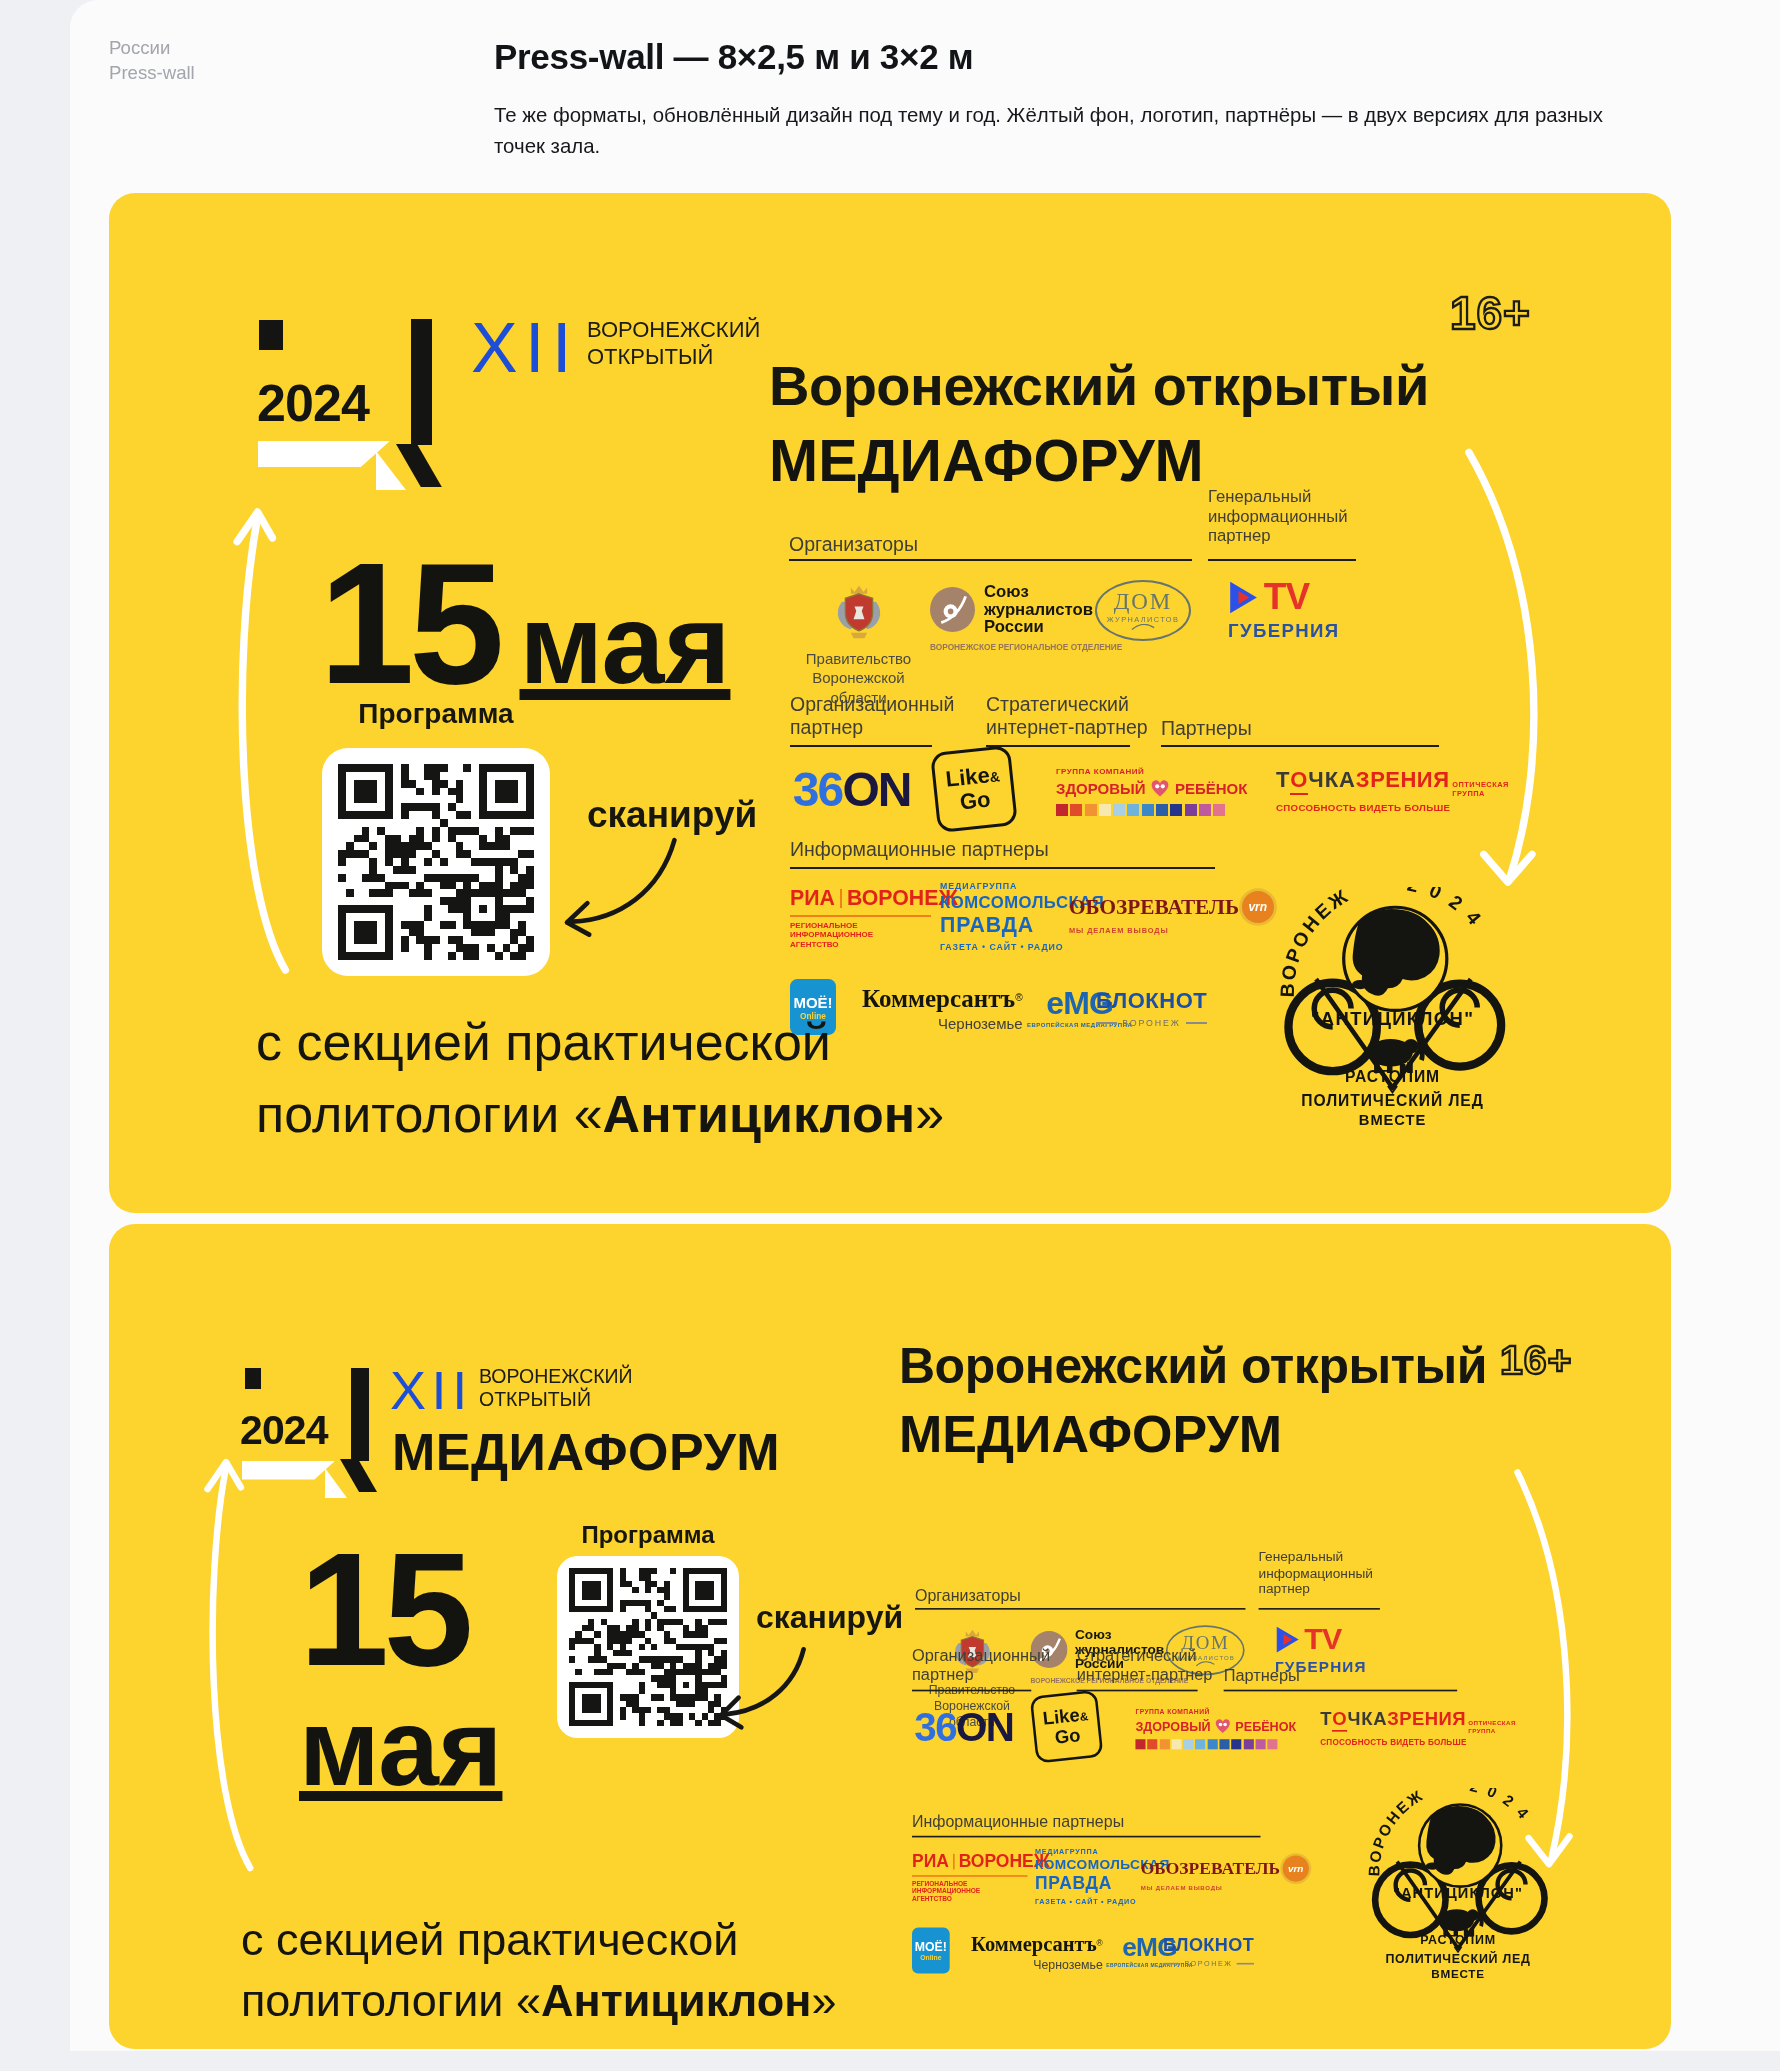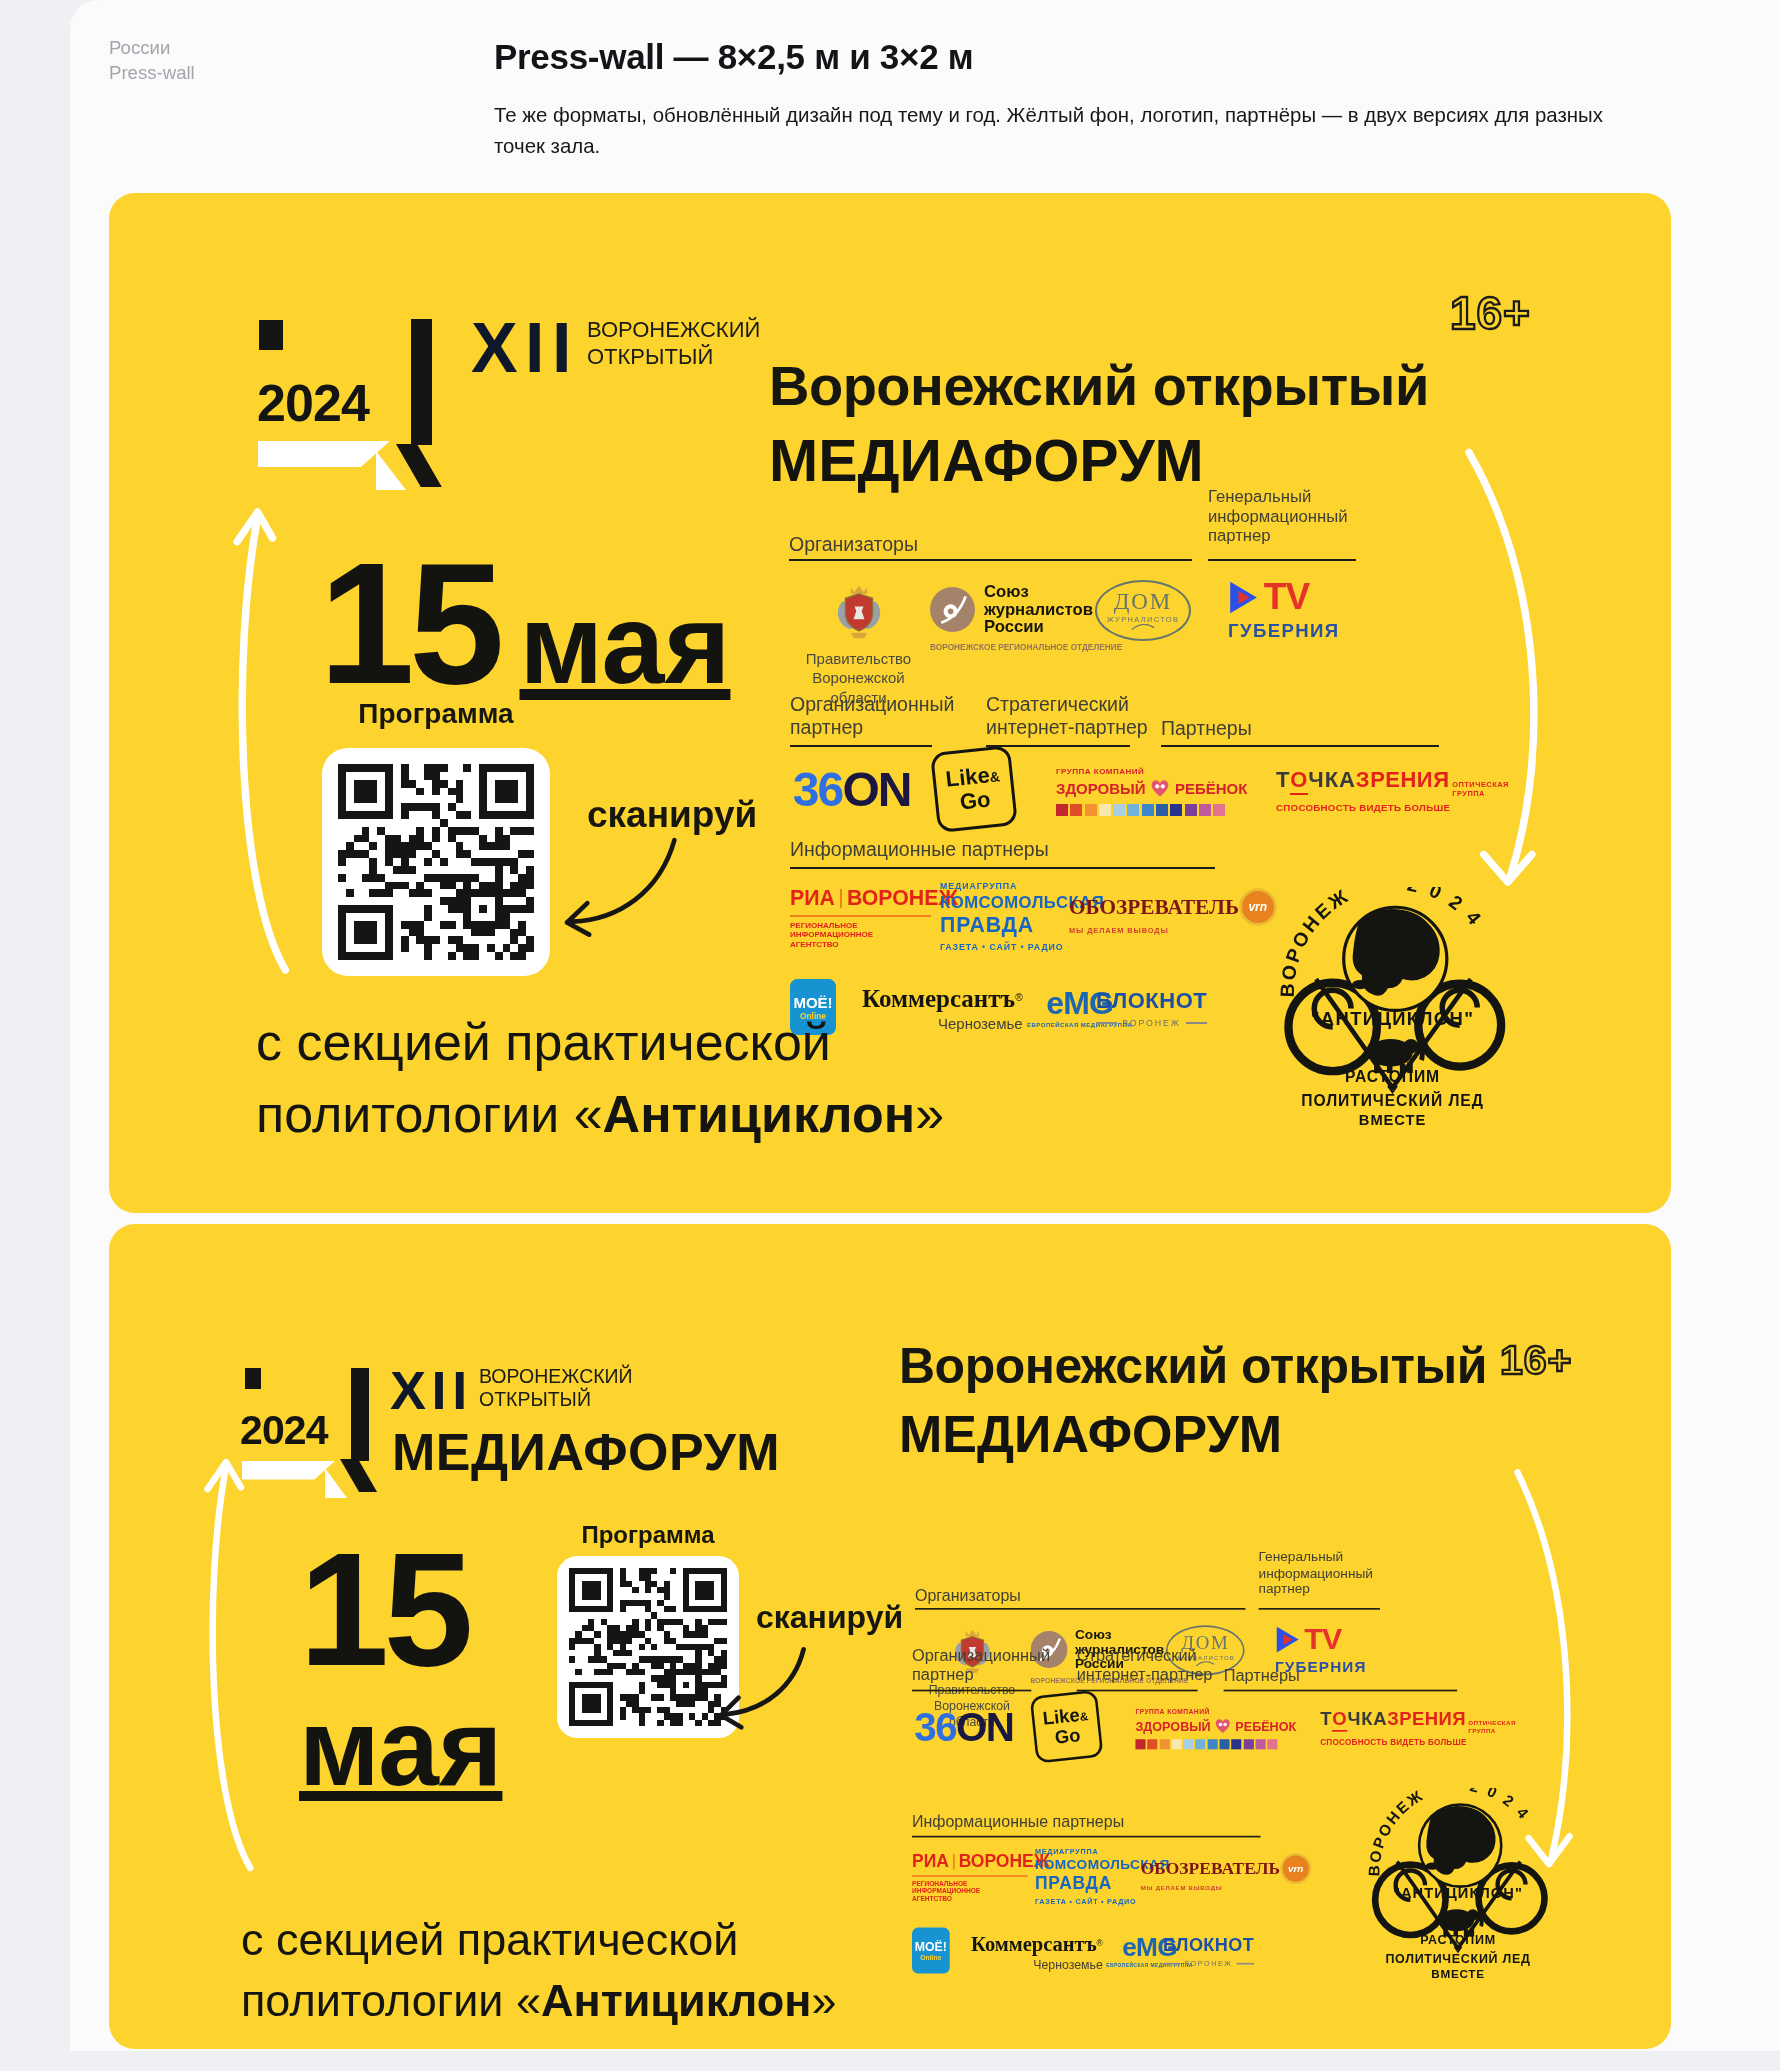--- a/index.html
+++ b/index.html
@@ -15,21 +15,21 @@
   .lab { position:absolute; color:#403F35; font-size:19.5px; line-height:23px; font-weight:400; }
   .rule { position:absolute; height:1.9px; background:#1D1C18; }
   .age { position:absolute; font-weight:700; color:#FDD32E; -webkit-text-stroke:2.3px #1c1c18; letter-spacing:0.9px; }
   
   .lg-sq { position:absolute; background:#141412; }
   .lg-year { position:absolute; font-weight:700; letter-spacing:-0.9px; color:#141412; }
   .lg-wbar { position:absolute; background:#fff; clip-path:polygon(0 0,100% 0,78% 100%,0 100%); }
   .lg-wtri { position:absolute; background:#fff; clip-path:polygon(0 0,100% 100%,0 100%); }
   .lg-qbar { position:absolute; background:#141412; }
   .lg-qfoot { position:absolute; background:#141412; transform:skewX(30deg); transform-origin:top left; }
-  .lg-roman { position:absolute; font-weight:700; color:#0f172a; }
+  .lg-roman { position:absolute; font-weight:400; color:#1d4ed8; }
   .lg-sup { position:absolute; font-weight:500; color:#1b1b17; }
   .lg-word { position:absolute; font-weight:700; color:#141412; letter-spacing:0.5px; }
   .hl1 { font-weight:700; letter-spacing:-0.5px; color:#171712; }
   .hl2 { font-weight:700; color:#131310; }
   .daterow { position:absolute; display:flex; align-items:baseline; gap:20.4px; color:#131310; }
   .d15 { font-weight:700; letter-spacing:-5.6px;margin-top:16px; }
   .dmay { font-weight:700;text-decoration:underline; }
   .prog { position:absolute; text-align:center; font-weight:700; color:#17170f; }
   .qrbox { position:absolute; background:#fff; }
   .qr { position:absolute; }

